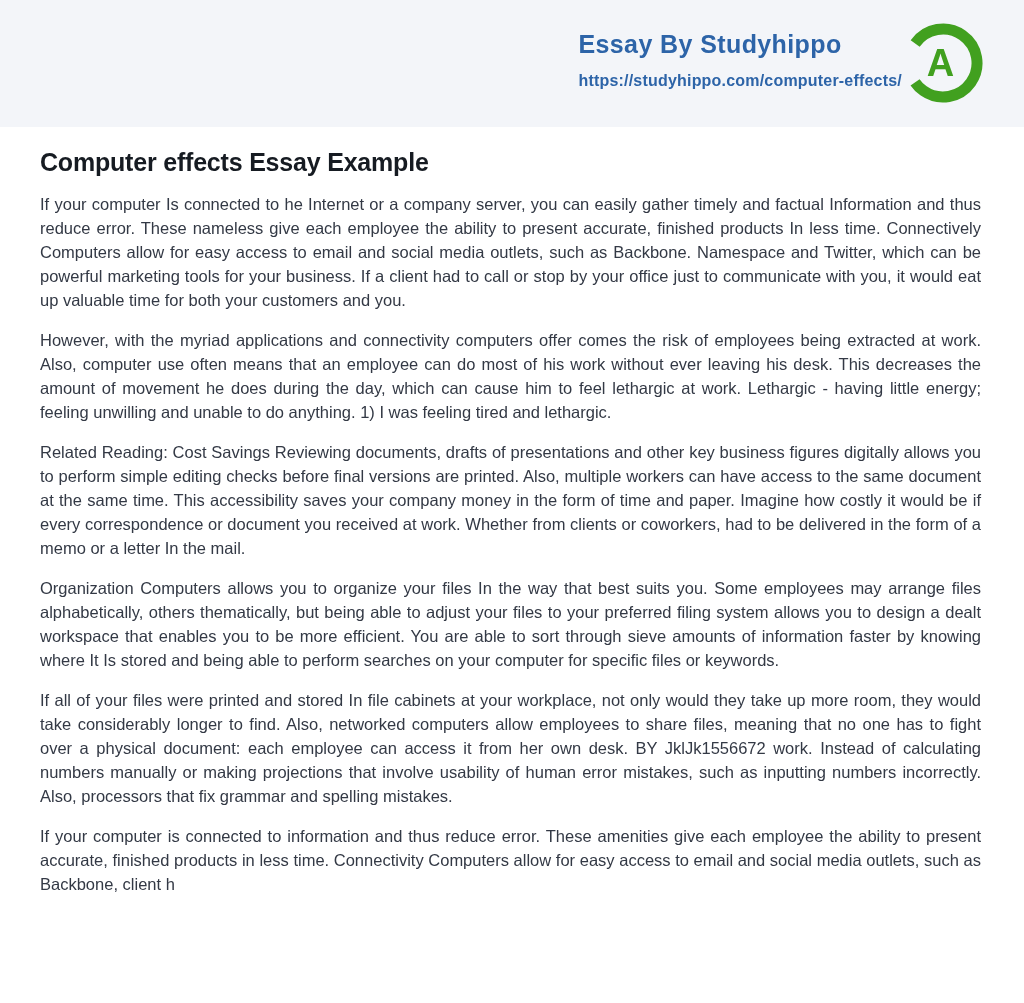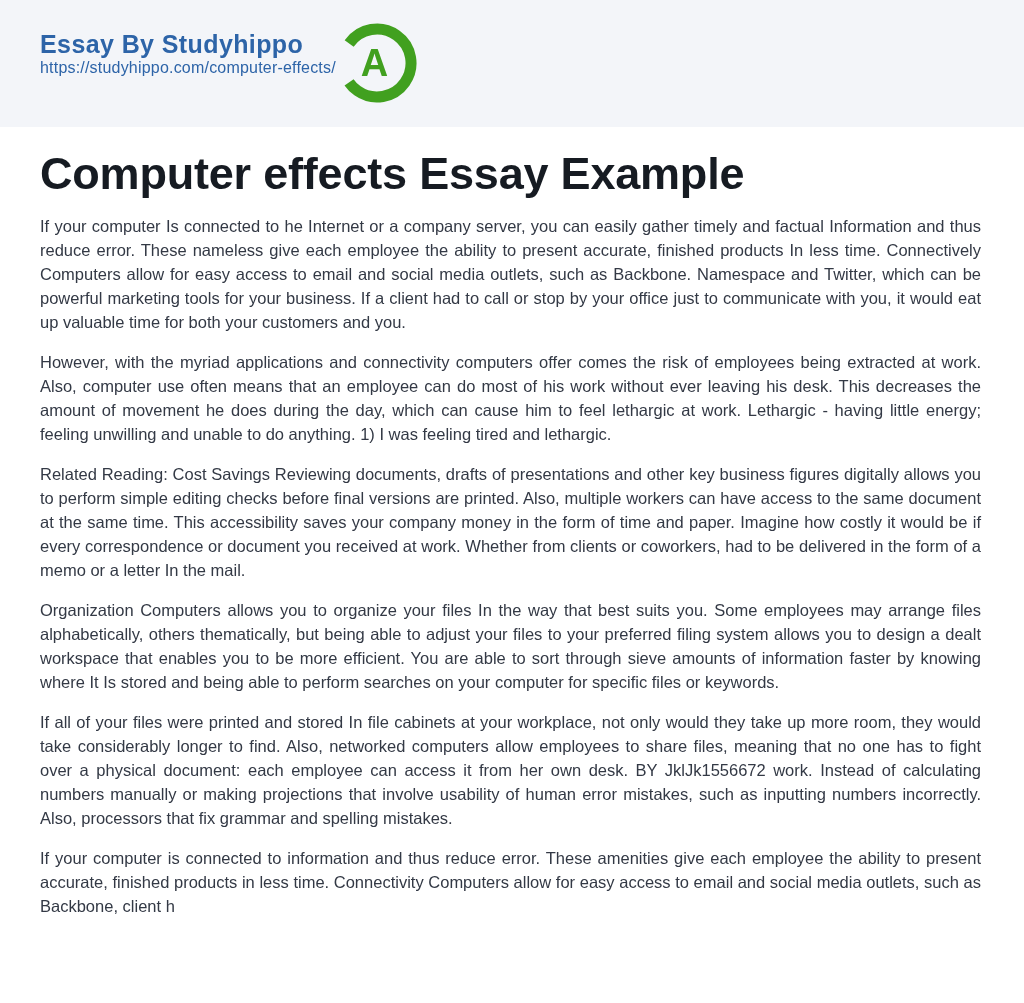--- a/index.html
+++ b/index.html
@@ -17,36 +17,38 @@
     height: 1003px;
     background: var(--page-bg);
     font-family: "Liberation Sans", sans-serif;
     overflow: hidden;
   }
   .page-header {
     background: var(--header-bg);
     height: 127px;
     padding: 30px 40px 0 40px;
     display: flex;
-    justify-content: flex-start;
+    justify-content: flex-end;
     align-items: flex-start;
   }
   .site-title {
     color: var(--brand-blue);
     font-size: 25px;
     font-weight: 700;
     letter-spacing: 0.4px;
     line-height: 1.15;
   }
   .site-url {
     display: inline-block;
+    margin-top: 13px;
     color: var(--brand-blue);
     font-size: 16px;
     text-decoration: none;
     letter-spacing: 0.2px;
+    font-weight: bold;
   }
   .logo {
     position: relative;
     width: 82px;
     height: 82px;
     margin-top: -8px;
     color: var(--logo-green);
     flex: 0 0 auto;
   }
   .logo svg { width: 82px; height: 82px; display: block; }
@@ -59,21 +61,21 @@
     font-size: 38px;
     font-weight: 700;
     line-height: 1;
   }
   .essay-main {
     padding: 22px 40px 0 40px;
   }
   .essay-title {
     margin: 0 0 15px 0;
     color: var(--title-text);
-    font-size: 45px;
+    font-size: 25px;
     font-weight: 800;
     letter-spacing: -0.2px;
     line-height: 1.1;
   }
   .essay-body p {
     margin: 0 3px 16px 0;
     color: var(--body-text);
     font-size: 16.5px;
     line-height: 24px;
     text-align: justify;

